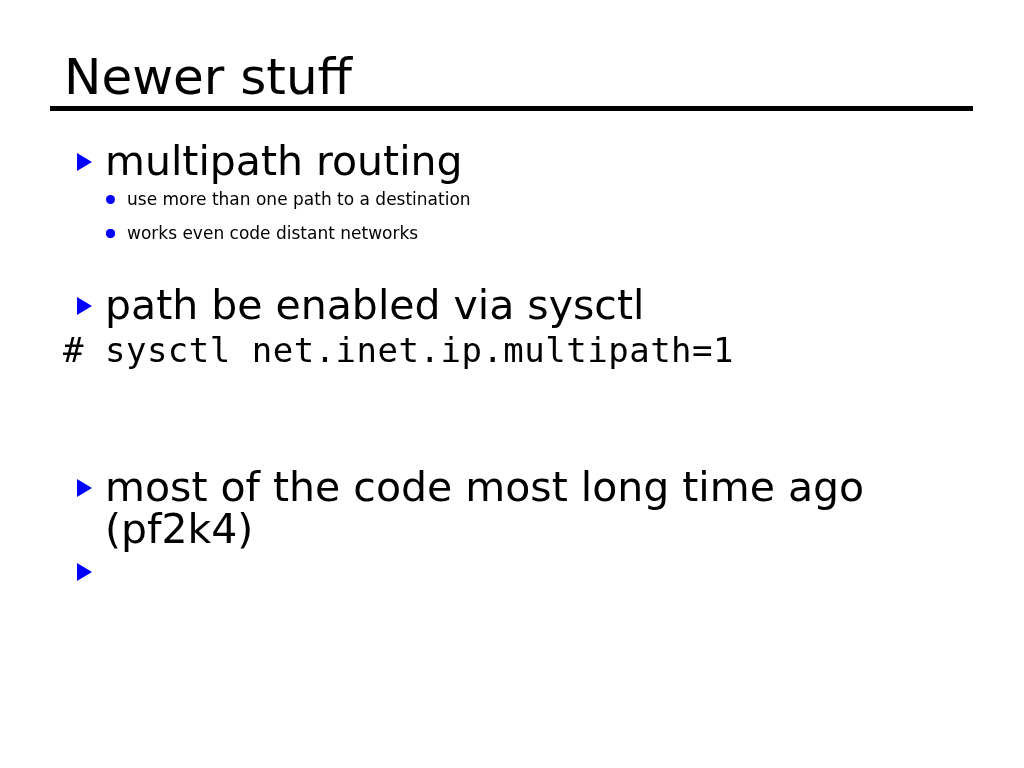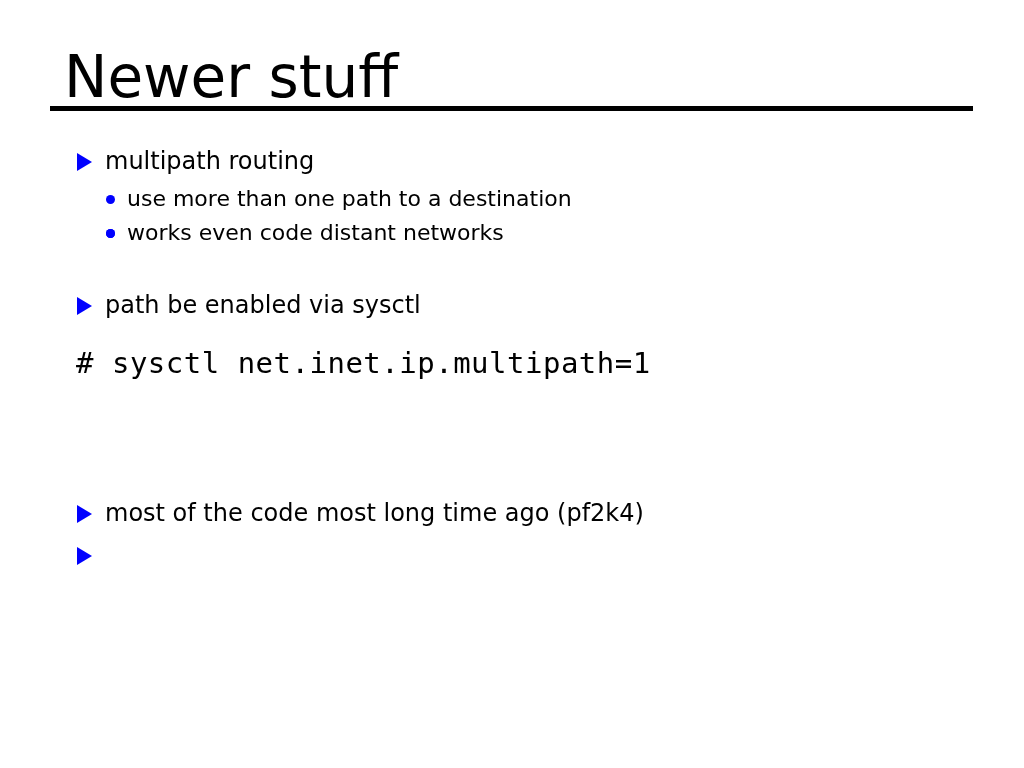--- a/index.html
+++ b/index.html
@@ -22,21 +22,21 @@
   }
 
   
   .title-block {
     position: absolute;
     left: 50px;
     top: 50px;
     width: 924px;
   }
   .slide-title {
-    font-size: 58px;
+    font-size: 50px;
     line-height: 54px;
     font-weight: 400;
     letter-spacing: 0px;
     color: #000000;
     white-space: nowrap;
     padding-left: 14px;
   }
   .title-rule {
     margin-top: 2px;
     width: 923px;
@@ -49,63 +49,63 @@
     position: absolute;
     left: 0;
     top: 140px;
     width: 1024px;
   }
 
   .lvl1 {
     position: relative;
     padding-left: 105px;
     padding-right: 40px;
-    font-size: 24px;
+    font-size: 41px;
     line-height: 42px;
     color: #000000;
     margin: 0;
   }
   .lvl1 .marker {
     position: absolute;
     left: 77px;
     top: 13px;
     width: 0;
     height: 0;
     border-top: 9px solid transparent;
     border-bottom: 9px solid transparent;
     border-left: 15px solid #0000ff;
   }
 
   .lvl2 {
     position: relative;
     padding-left: 127px;
     padding-right: 40px;
-    font-size: 22px;
+    font-size: 17px;
     line-height: 34px;
     color: #000000;
     margin: 0;
   }
   .lvl2 .marker-dot {
     position: absolute;
     left: 106px;
     top: 13px;
     width: 9px;
     height: 9px;
     border-radius: 50%;
     background: #0000ff;
   }
 
   .code-line {
     font-family: "DejaVu Sans Mono", "Liberation Mono", monospace;
-    font-size: 29px;
+    font-size: 34px;
     line-height: 42px;
     letter-spacing: 0.5px;
     color: #000000;
     padding-left: 60px;
-    margin: 16px;
+    margin: 3px;
     white-space: pre;
   }
   .spacer-md { height: 34px; }
   .spacer-lg { height: 92px; }
 </style>
 </head>
 <body>
 
 <div class="slide">
 

